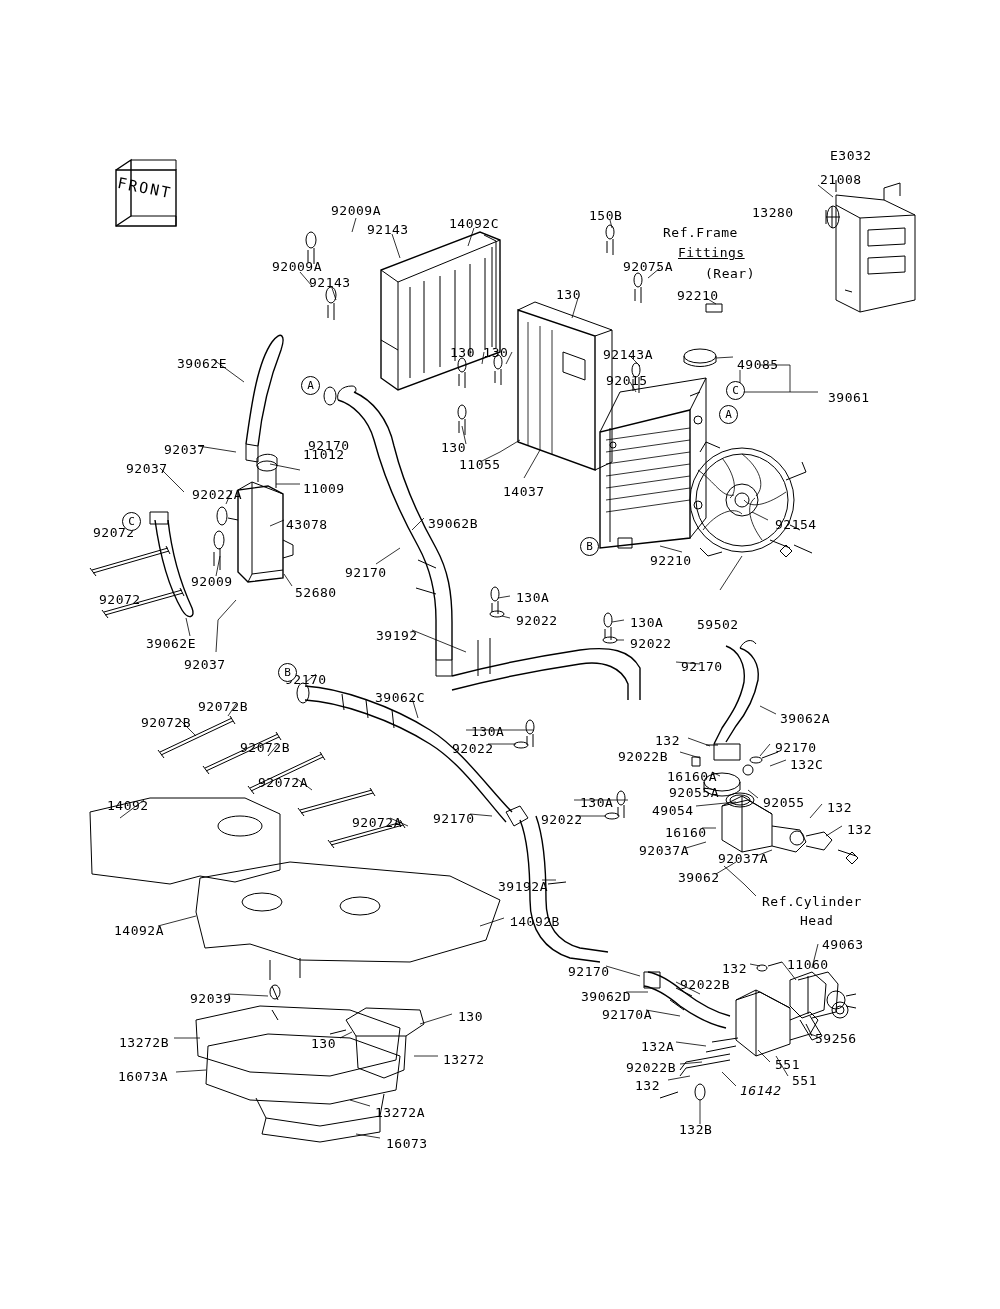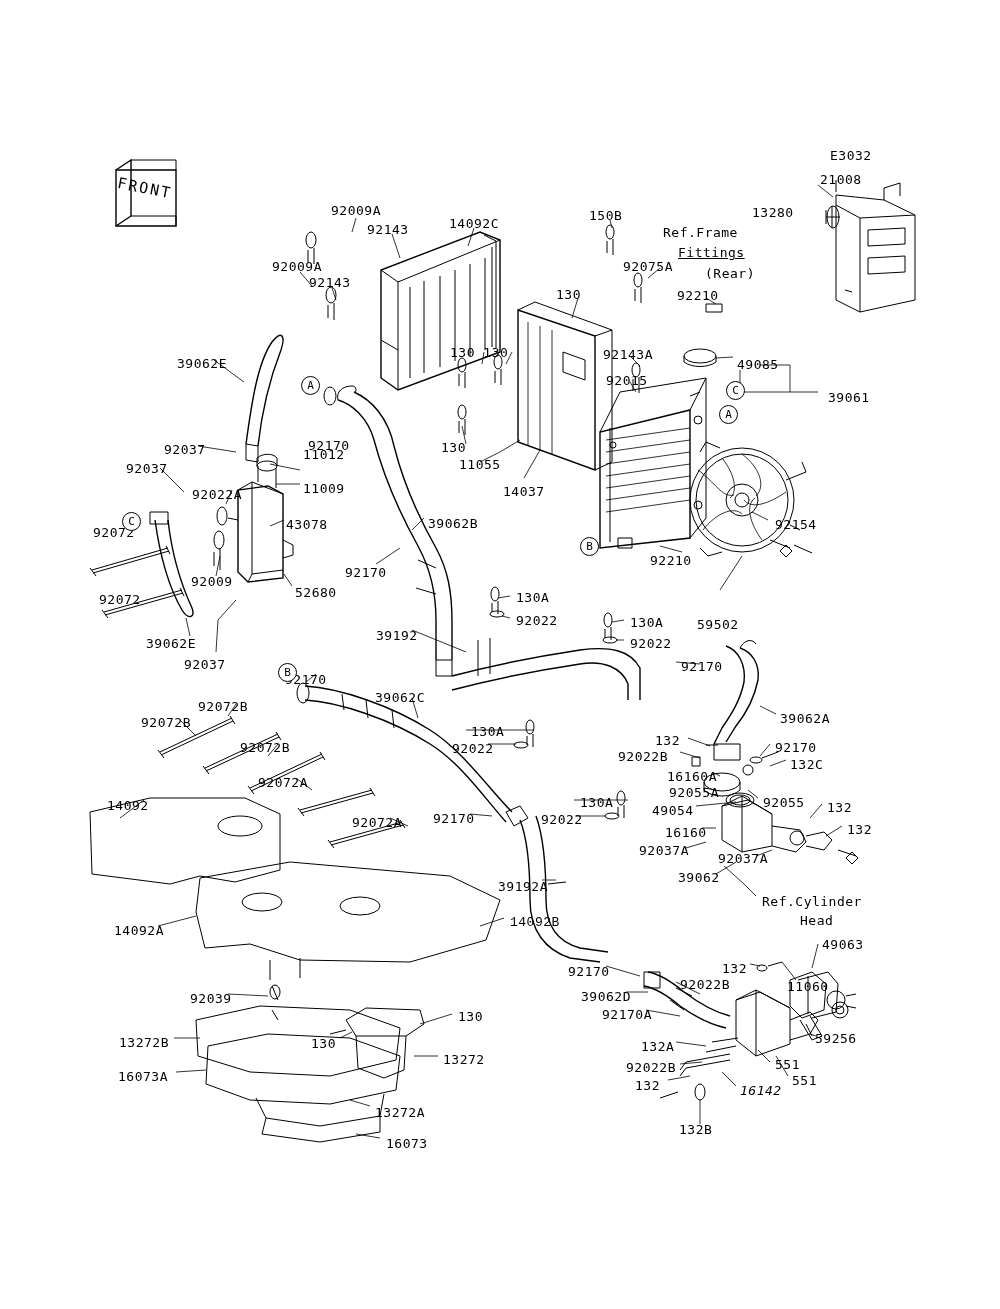--- a/index.html
+++ b/index.html
@@ -472,21 +472,21 @@
   <div class="lbl" style="left:639px;top:843px;">92037A</div>
   <div class="lbl" style="left:718px;top:851px;">92037A</div>
   <div class="lbl" style="left:678px;top:870px;">39062</div>
   <div class="lbl" style="left:498px;top:879px;">39192A</div>
   <div class="lbl" style="left:762px;top:894px;">Ref.Cylinder</div>
   <div class="lbl" style="left:800px;top:913px;">Head</div>
   <div class="lbl" style="left:114px;top:923px;">14092A</div>
   <div class="lbl" style="left:510px;top:915px;font-family:Liberation Mono, monospace;">14092B</div>
   <div class="lbl" style="left:822px;top:937px;">49063</div>
   <div class="lbl" style="left:722px;top:961px;">132</div>
-  <div class="lbl" style="left:787px;top:957px;margin-top:22px;">11060</div>
+  <div class="lbl" style="left:787px;top:957px;">11060</div>
   <div class="lbl" style="left:568px;top:964px;">92170</div>
   <div class="lbl" style="left:680px;top:977px;">92022B</div>
   <div class="lbl" style="left:581px;top:989px;">39062D</div>
   <div class="lbl" style="left:602px;top:1007px;">92170A</div>
   <div class="lbl" style="left:815px;top:1031px;">59256</div>
   <div class="lbl" style="left:190px;top:991px;">92039</div>
   <div class="lbl" style="left:458px;top:1009px;">130</div>
   <div class="lbl" style="left:119px;top:1035px;">13272B</div>
   <div class="lbl" style="left:311px;top:1036px;">130</div>
   <div class="lbl" style="left:641px;top:1039px;">132A</div>

